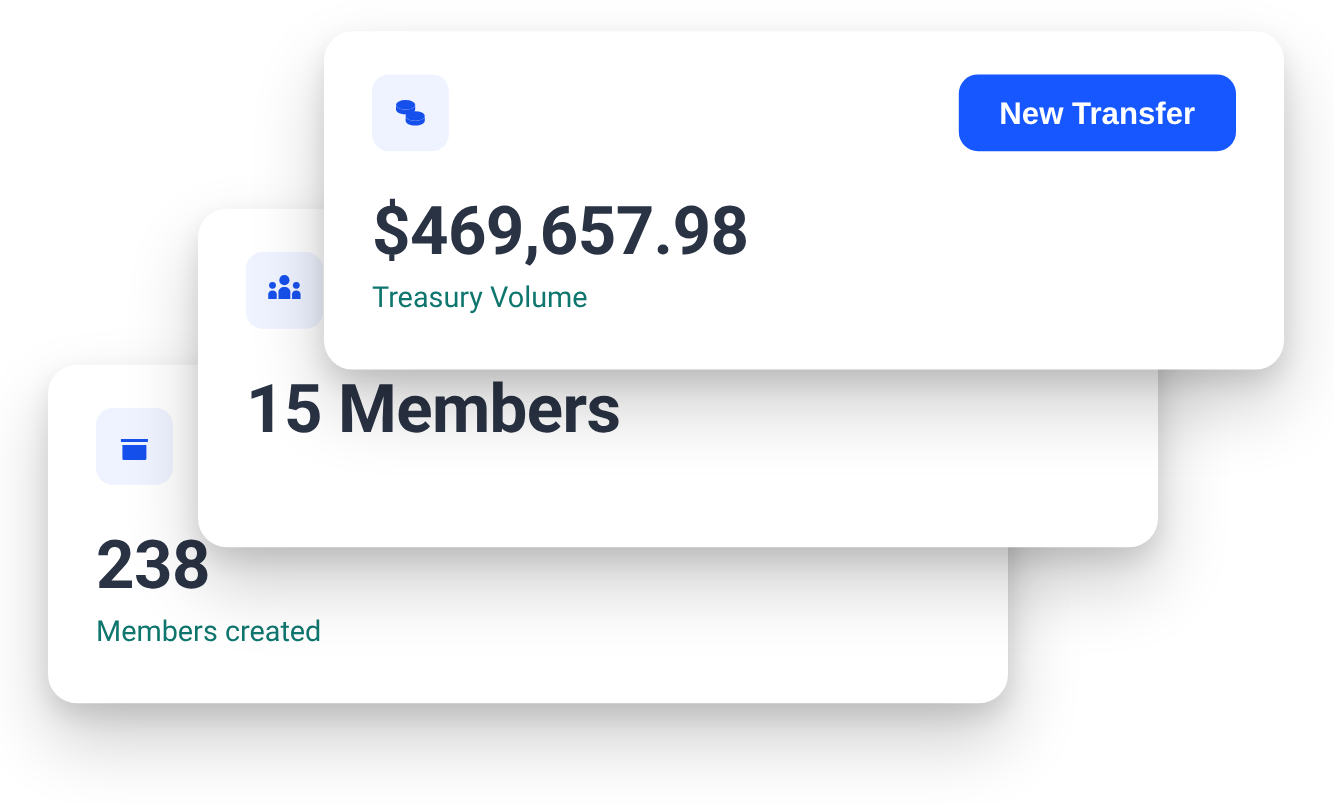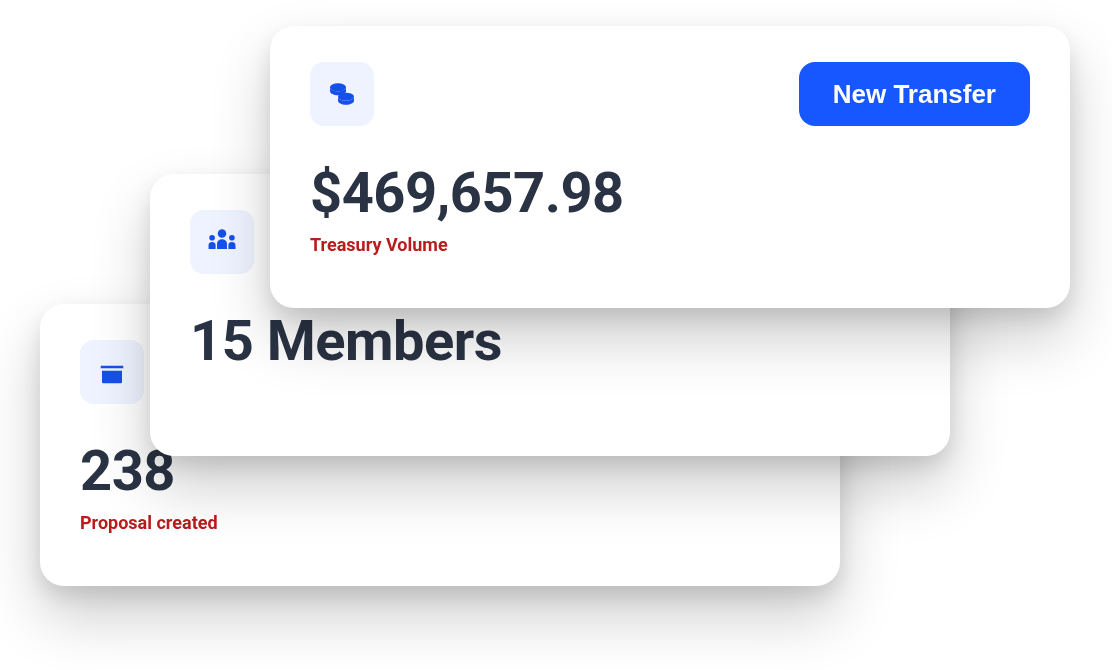--- a/index.html
+++ b/index.html
@@ -18,21 +18,21 @@
     box-shadow: 0 30px 60px rgba(0,0,0,0.20), 0 10px 20px rgba(0,0,0,0.10);
   }
   .card-proposals {
     left: 40px;
     top: 304px;
     width: 800px;
     height: 282px;
     z-index: 1;
   }
   .card-members {
-    left: 150px;
+    left: 165px;
     top: 174px;
     width: 800px;
     height: 282px;
     z-index: 2;
   }
   .card-treasury {
     left: 270px;
     top: 26px;
     width: 800px;
     height: 282px;
@@ -65,39 +65,39 @@
     cursor: pointer;
   }
   .value {
     font-size: 56px;
     font-weight: 700;
     color: #2a3344;
     margin-top: 34px;
     letter-spacing: -0.5px;
   }
   .label {
-    font-size: 18px;
-    color: #b91c1c;
+    font-size: 24px;
+    color: #0f766e;
     margin-top: 8px;
-    font-weight: 700;
+    font-weight: 400;
   }
 </style>
 </head>
 <body>
 
 <div class="card card-proposals">
   <div class="top-row">
     <div class="icon-wrap">
       <svg width="30" height="30" viewBox="0 0 24 24" fill="currentColor">
         <path d="M3 7h18v2H3V7zm1 4h16v9a1 1 0 0 1-1 1H5a1 1 0 0 1-1-1v-9z"></path>
       </svg>
     </div>
   </div>
   <div class="value">238</div>
-  <div class="label">Proposal created</div>
+  <div class="label">Members created</div>
 </div>
 
 <div class="card card-members">
   <div class="top-row">
     <div class="icon-wrap">
       <svg width="34" height="34" viewBox="0 0 24 24" fill="currentColor">
         <circle cx="12" cy="6" r="3"></circle>
         <path d="M12 10c-2 0-3.5 1.2-3.5 3v4h7v-4c0-1.8-1.5-3-3.5-3z"></path>
         <circle cx="5" cy="9" r="2"></circle>
         <path d="M5 12c-1.4 0-2.5.9-2.5 2.2V17h5v-2.8C7.5 12.9 6.4 12 5 12z"></path>

